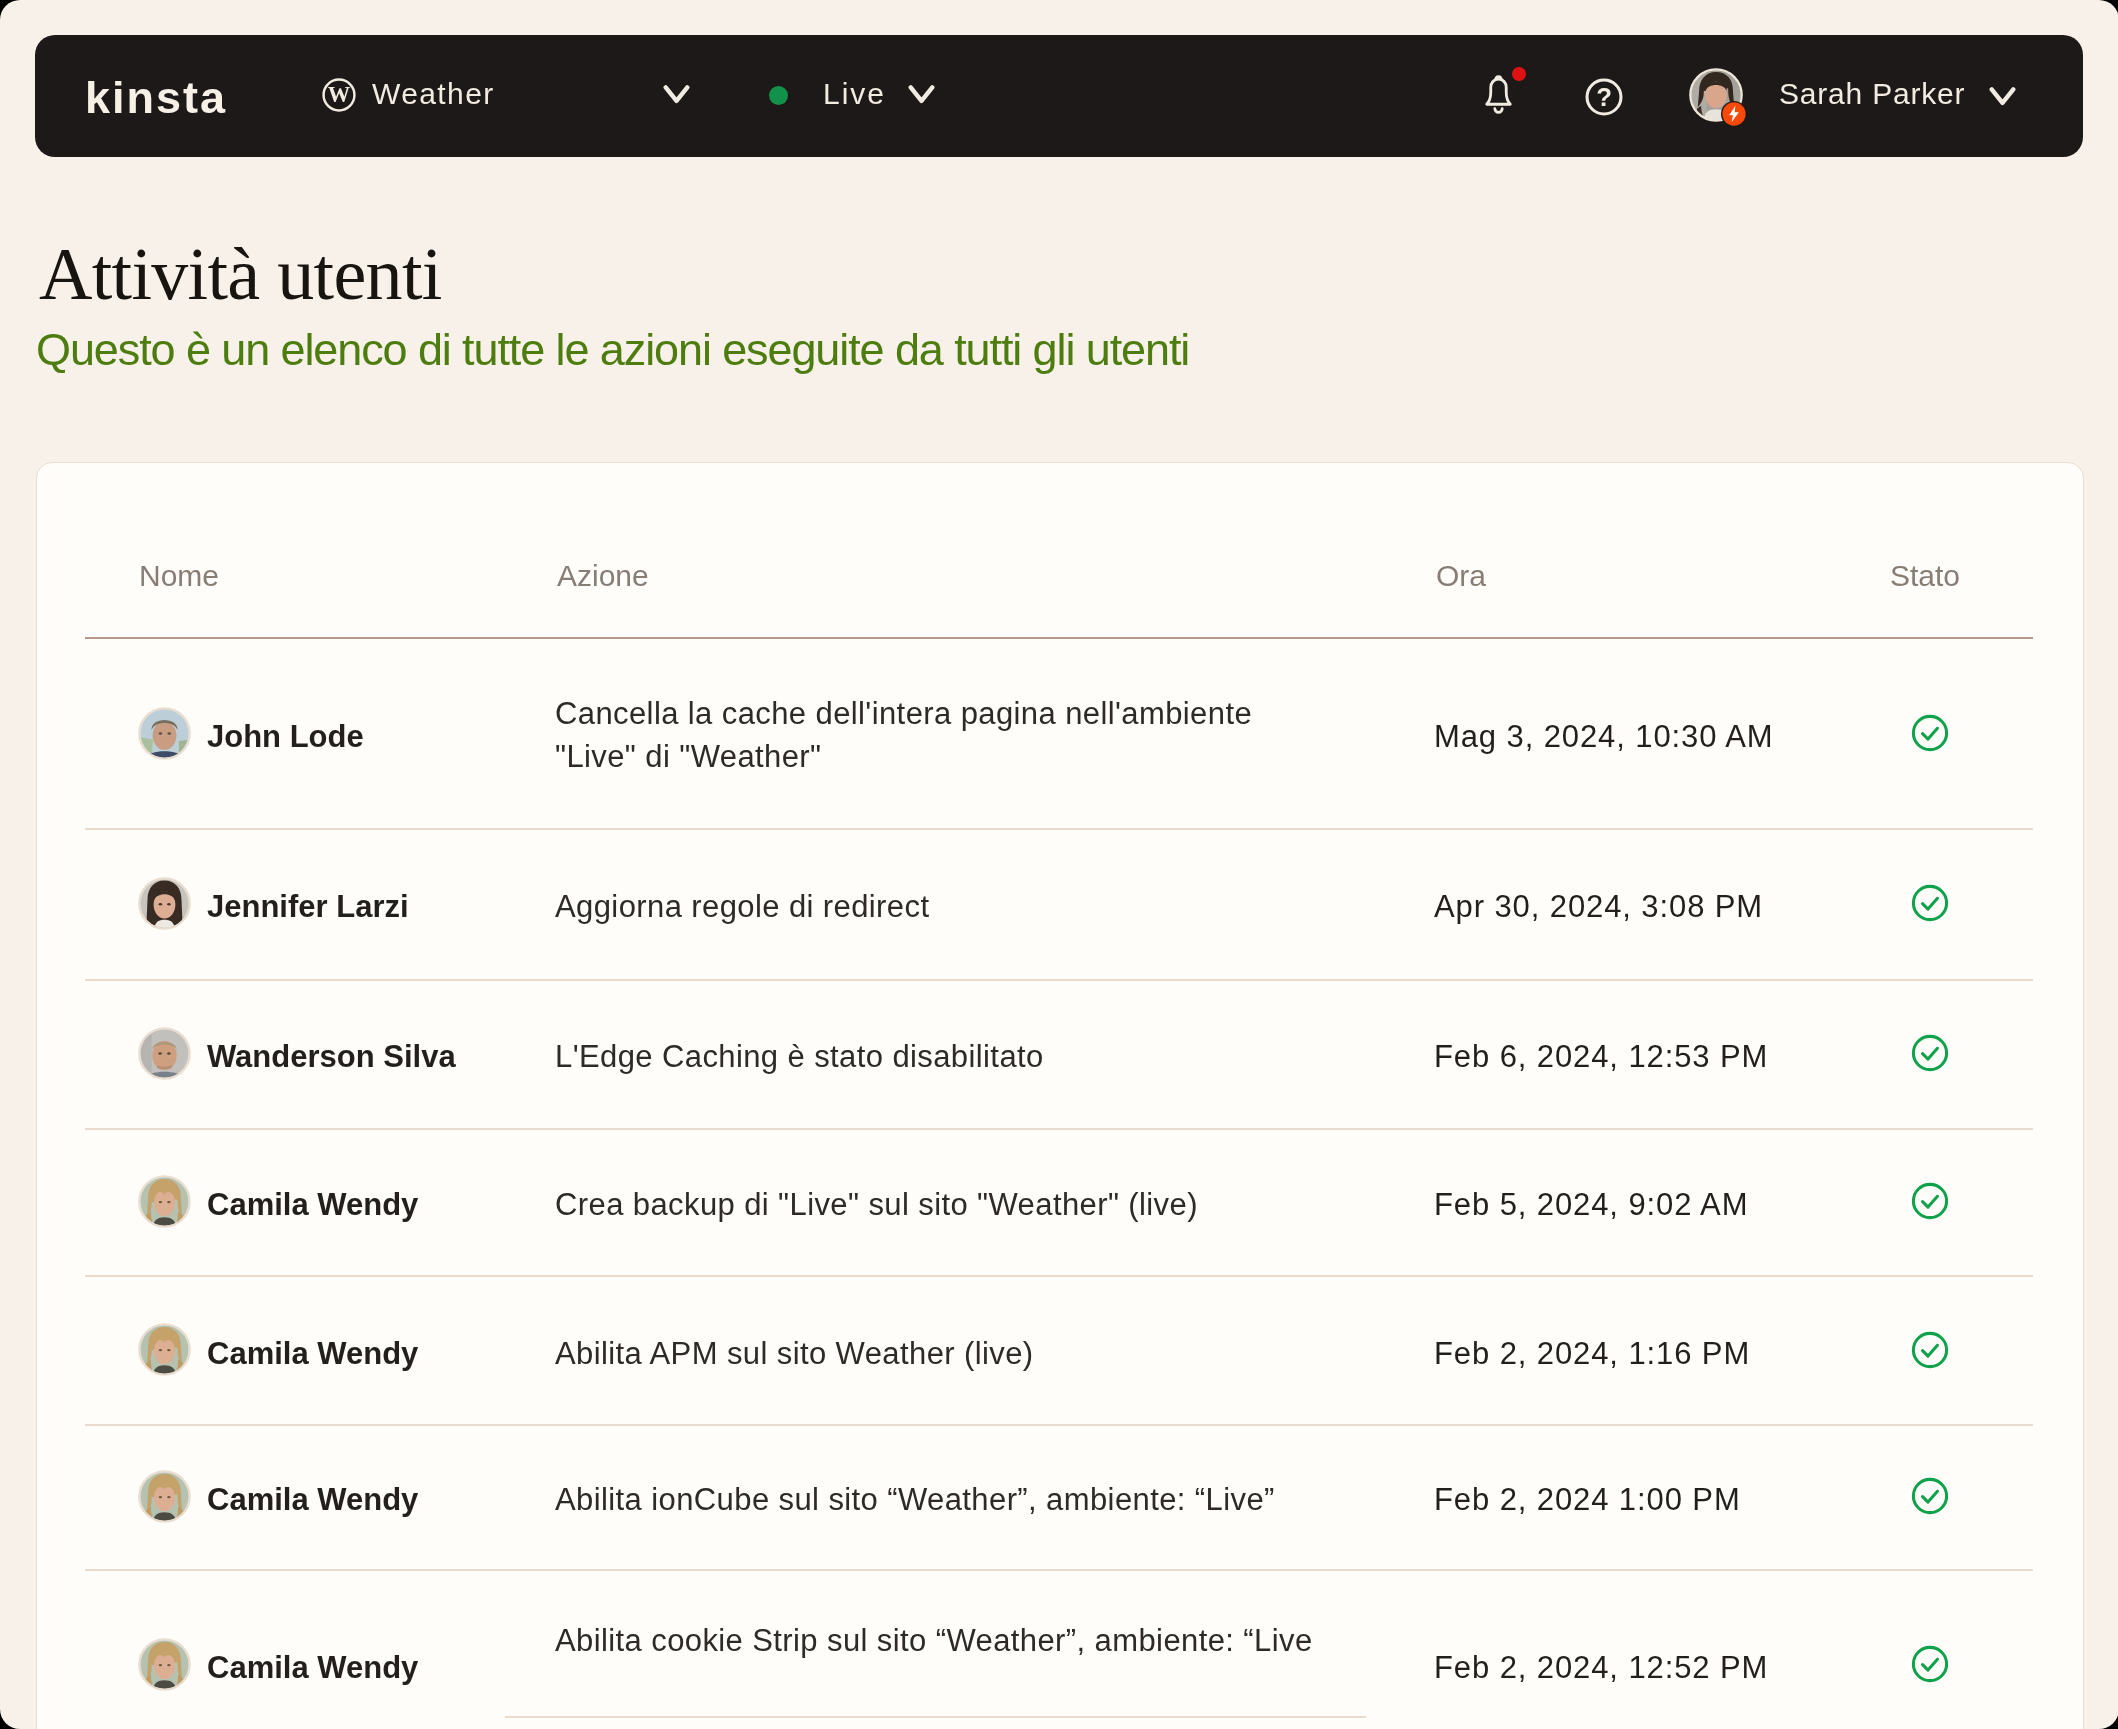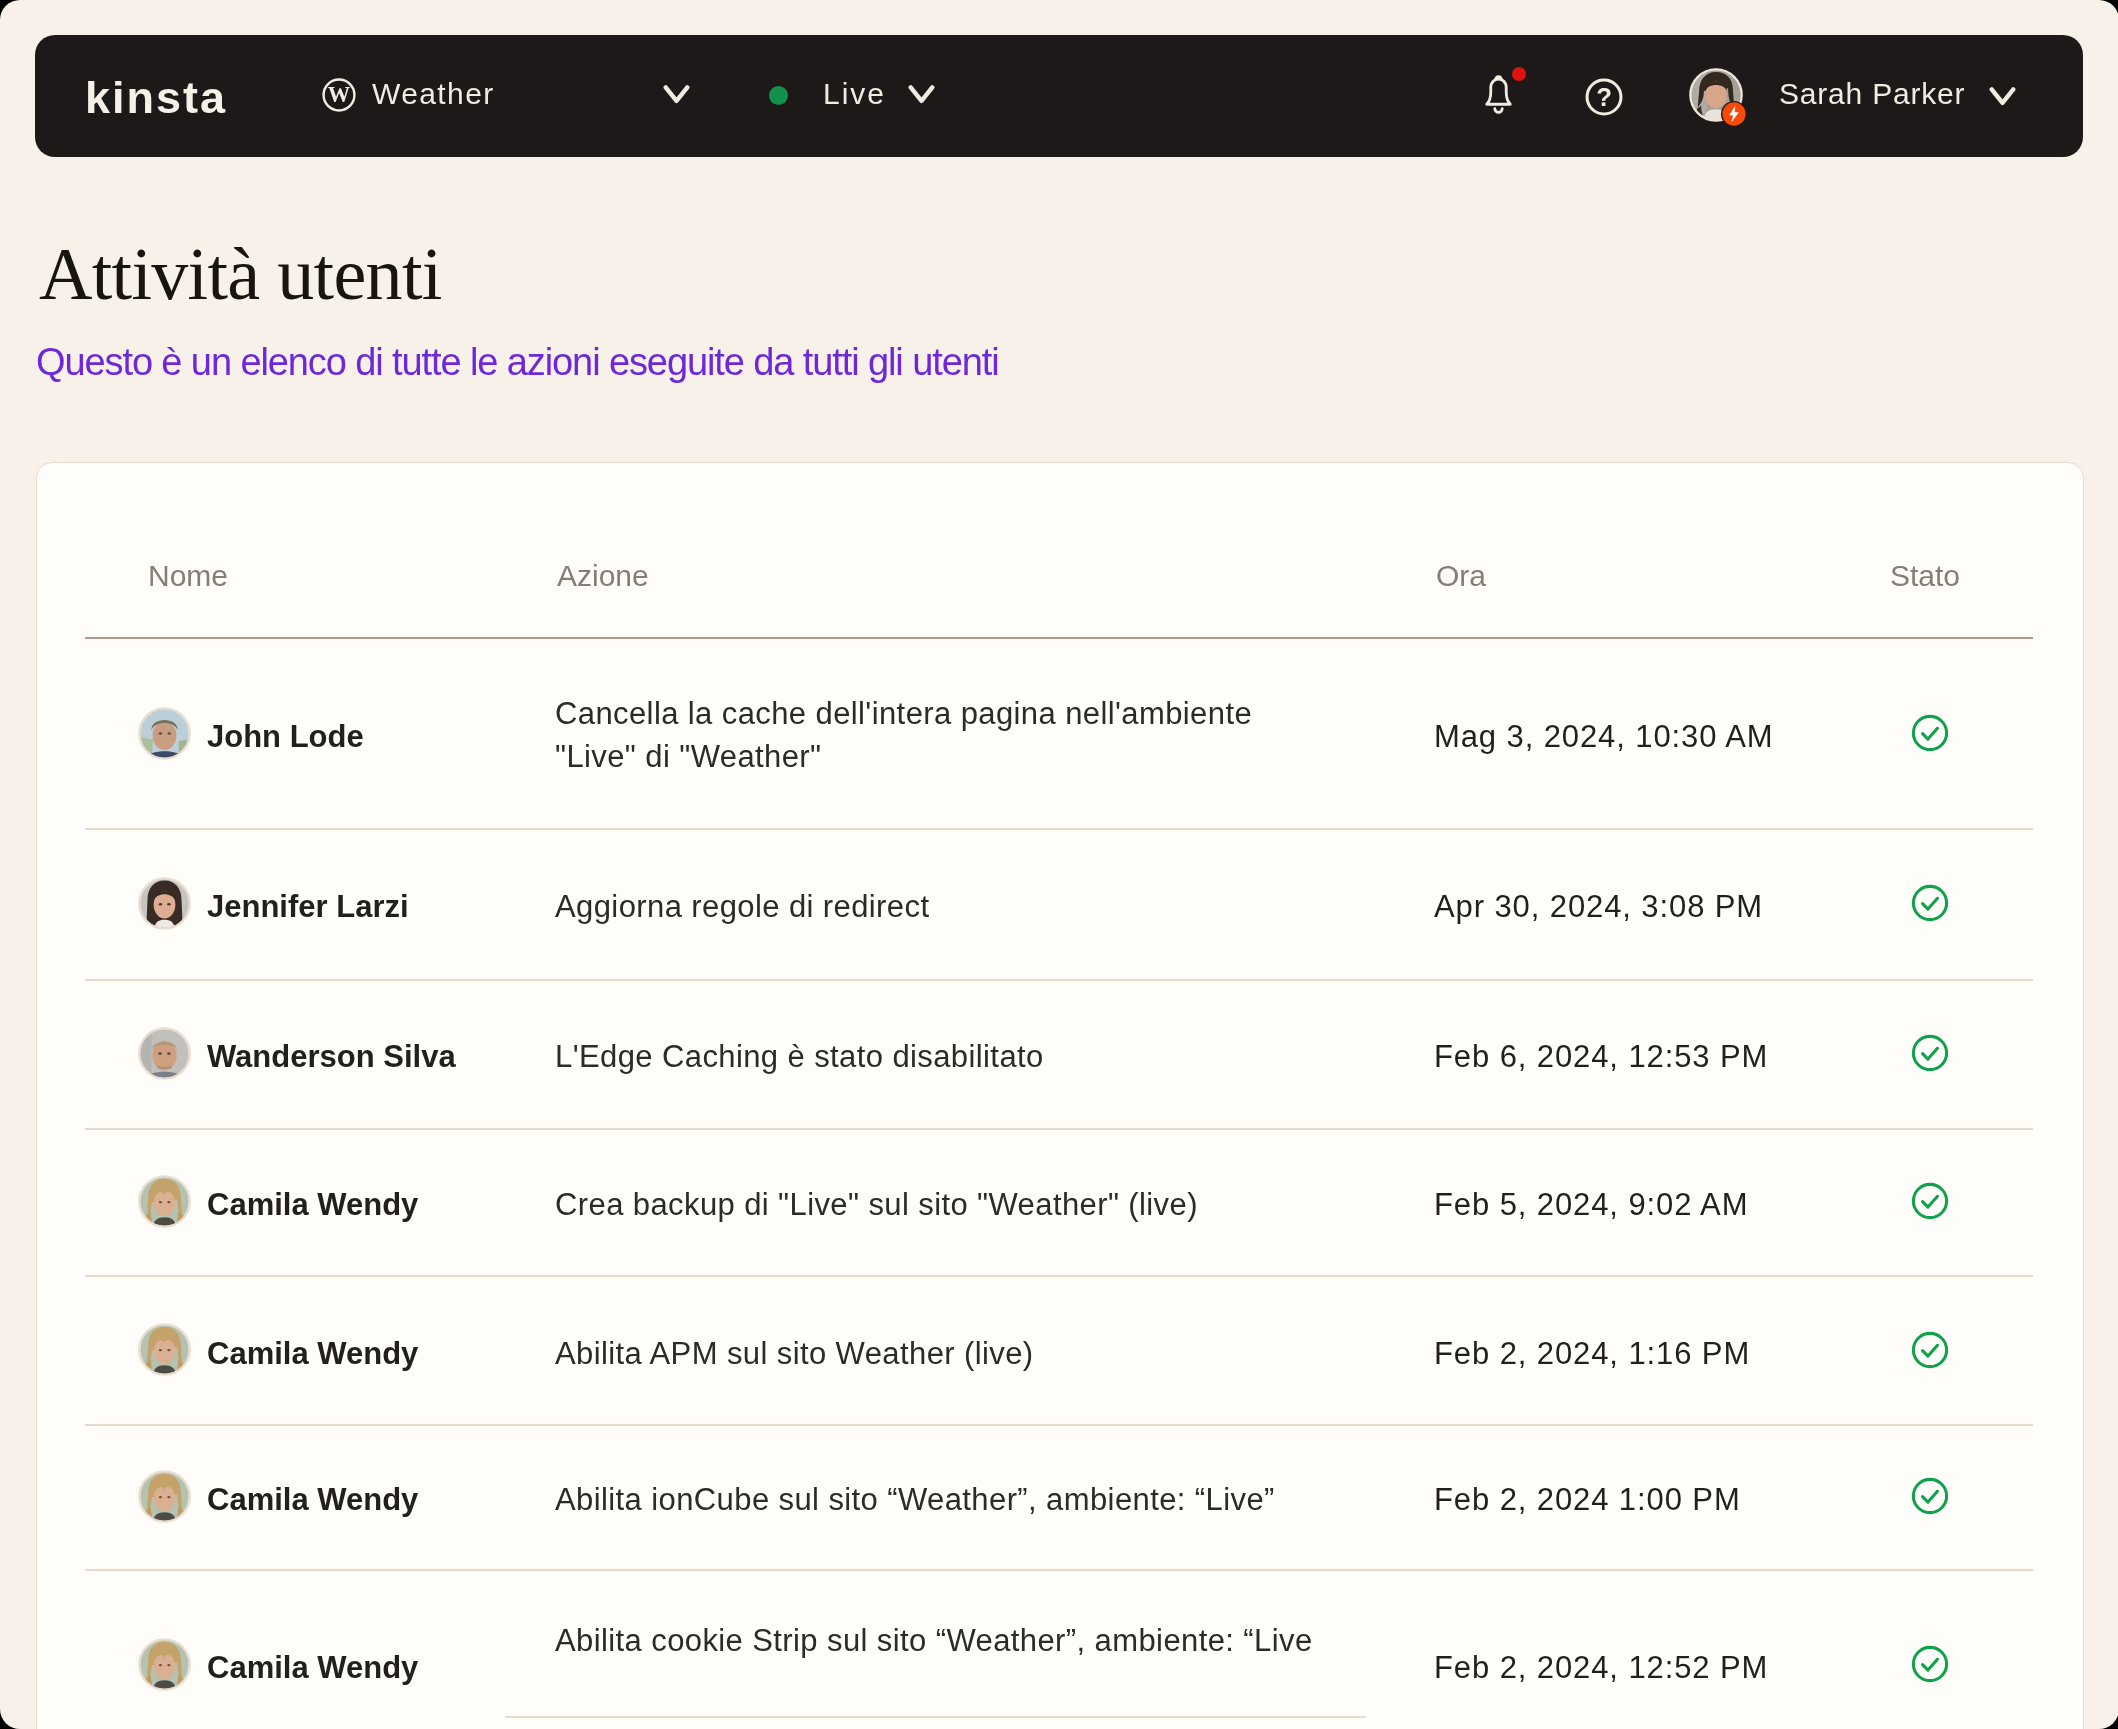--- a/index.html
+++ b/index.html
@@ -7,21 +7,21 @@
   .page{position:absolute;left:0;top:0;width:2119px;height:1729px;background:#f7f1e9;border-radius:20px;overflow:hidden;font-family:"Liberation Sans",sans-serif;}
   .abs{position:absolute;}
   
   .topbar{position:absolute;left:35px;top:35px;width:2048px;height:122px;background:#1d1918;border-radius:20px;}
   .logo{position:absolute;left:50px;top:40px;font-size:45px;font-weight:700;color:#f6f0e7;letter-spacing:2px;line-height:45px;}
   .hdrtxt{position:absolute;top:43px;font-size:30px;color:#f2ebe1;line-height:31px;letter-spacing:1.4px;}
   .greendot{position:absolute;left:734px;top:51px;width:19px;height:19px;border-radius:50%;background:#12914a;}
   .reddot{position:absolute;left:1477px;top:32px;width:14px;height:14px;border-radius:50%;background:#df1212;}
   
   .h1{position:absolute;left:39px;top:236px;font-family:"Liberation Serif",serif;font-size:74px;line-height:76px;color:#181510;letter-spacing:-0.7px;}
-  .sub{position:absolute;left:36px;top:343px;font-size:38px;line-height:38px;color:#6d28d9;letter-spacing:-1.1px;}
+  .sub{position:absolute;left:36px;top:331px;font-size:45px;line-height:38px;color:#4d7c0f;letter-spacing:-1.1px;}
   
   .card{position:absolute;left:36px;top:462px;width:2048px;height:1419px;background:#fffdfa;border:1.4px solid #e9ddd2;border-radius:16px;}
   .col-label{position:absolute;top:560px;font-size:30px;line-height:31px;color:#877d75;}
   .hdr-div{position:absolute;left:85px;top:637px;width:1948px;height:2px;background:#b4988c;}
   .row-div{position:absolute;left:85px;width:1948px;height:2px;background:#e8dacc;}
   .name{position:absolute;left:207px;font-size:31px;line-height:35px;font-weight:700;color:#221f1c;}
   .act{position:absolute;left:555px;font-size:31px;line-height:43px;color:#2e2b27;letter-spacing:0.4px;}
   .time{position:absolute;left:1434px;font-size:31px;line-height:35px;color:#221f1c;letter-spacing:0.9px;}
   .chk{position:absolute;left:1911px;width:38px;height:38px;}
   .av{position:absolute;left:138px;width:53px;height:53px;}
@@ -85,21 +85,21 @@
     <div class="hdrtxt" style="left:1744px;letter-spacing:0.8px;">Sarah Parker</div>
     <svg class="abs" style="left:1954px;top:51px" width="27" height="21.6" viewBox="0 0 40 32">
       <path d="M4,5 L20,25 L36,5" fill="none" stroke="#f2ebe1" stroke-width="6.5" stroke-linecap="round" stroke-linejoin="round"></path>
     </svg>
   </div>
 
   <div class="h1">Attività utenti</div>
   <div class="sub">Questo è un elenco di tutte le azioni eseguite da tutti gli utenti</div>
 
   <div class="card"></div>
-  <div class="col-label" style="left:148px;">Nome</div>
+  <div class="col-label" style="left:139px;">Nome</div>
   <div class="col-label" style="left:557px;">Azione</div>
   <div class="col-label" style="left:1436px;">Ora</div>
   <div class="col-label" style="left:1890px;">Stato</div>
   <div class="hdr-div"></div>
 
   <div class="row-div" style="top:828px;"></div>
   <div class="row-div" style="top:979px;"></div>
   <div class="row-div" style="top:1128px;"></div>
   <div class="row-div" style="top:1275px;"></div>
   <div class="row-div" style="top:1424px;"></div>

